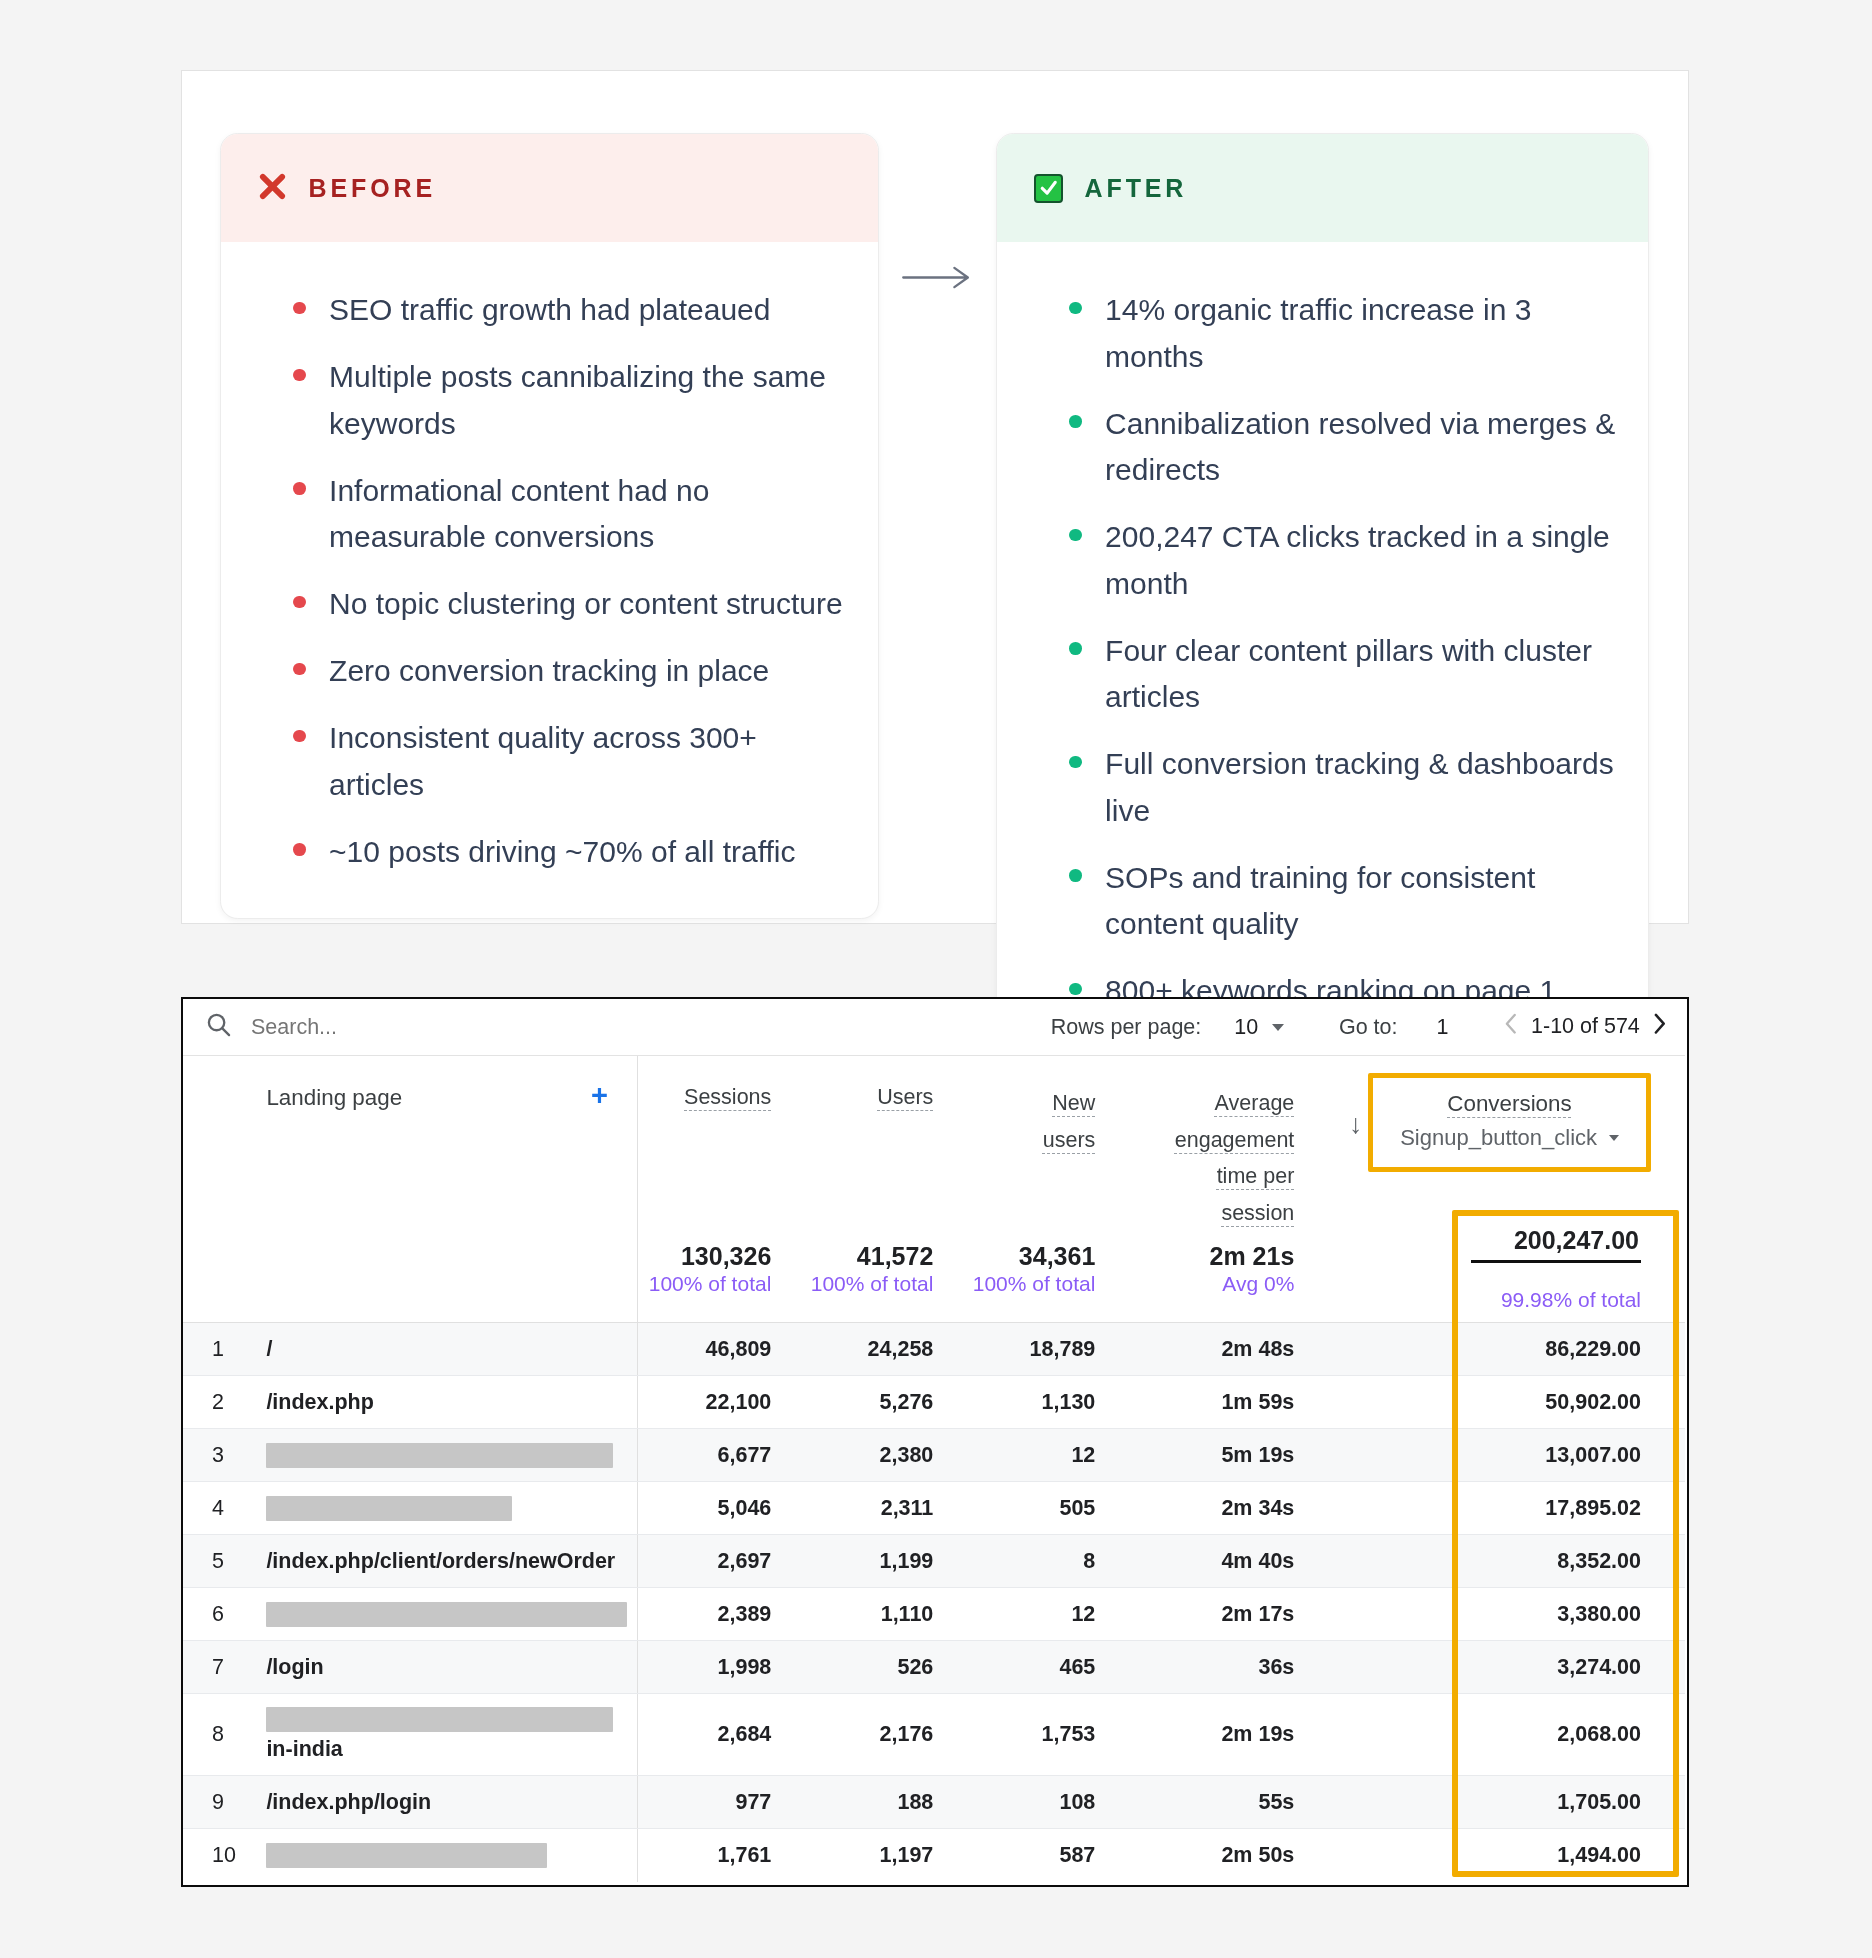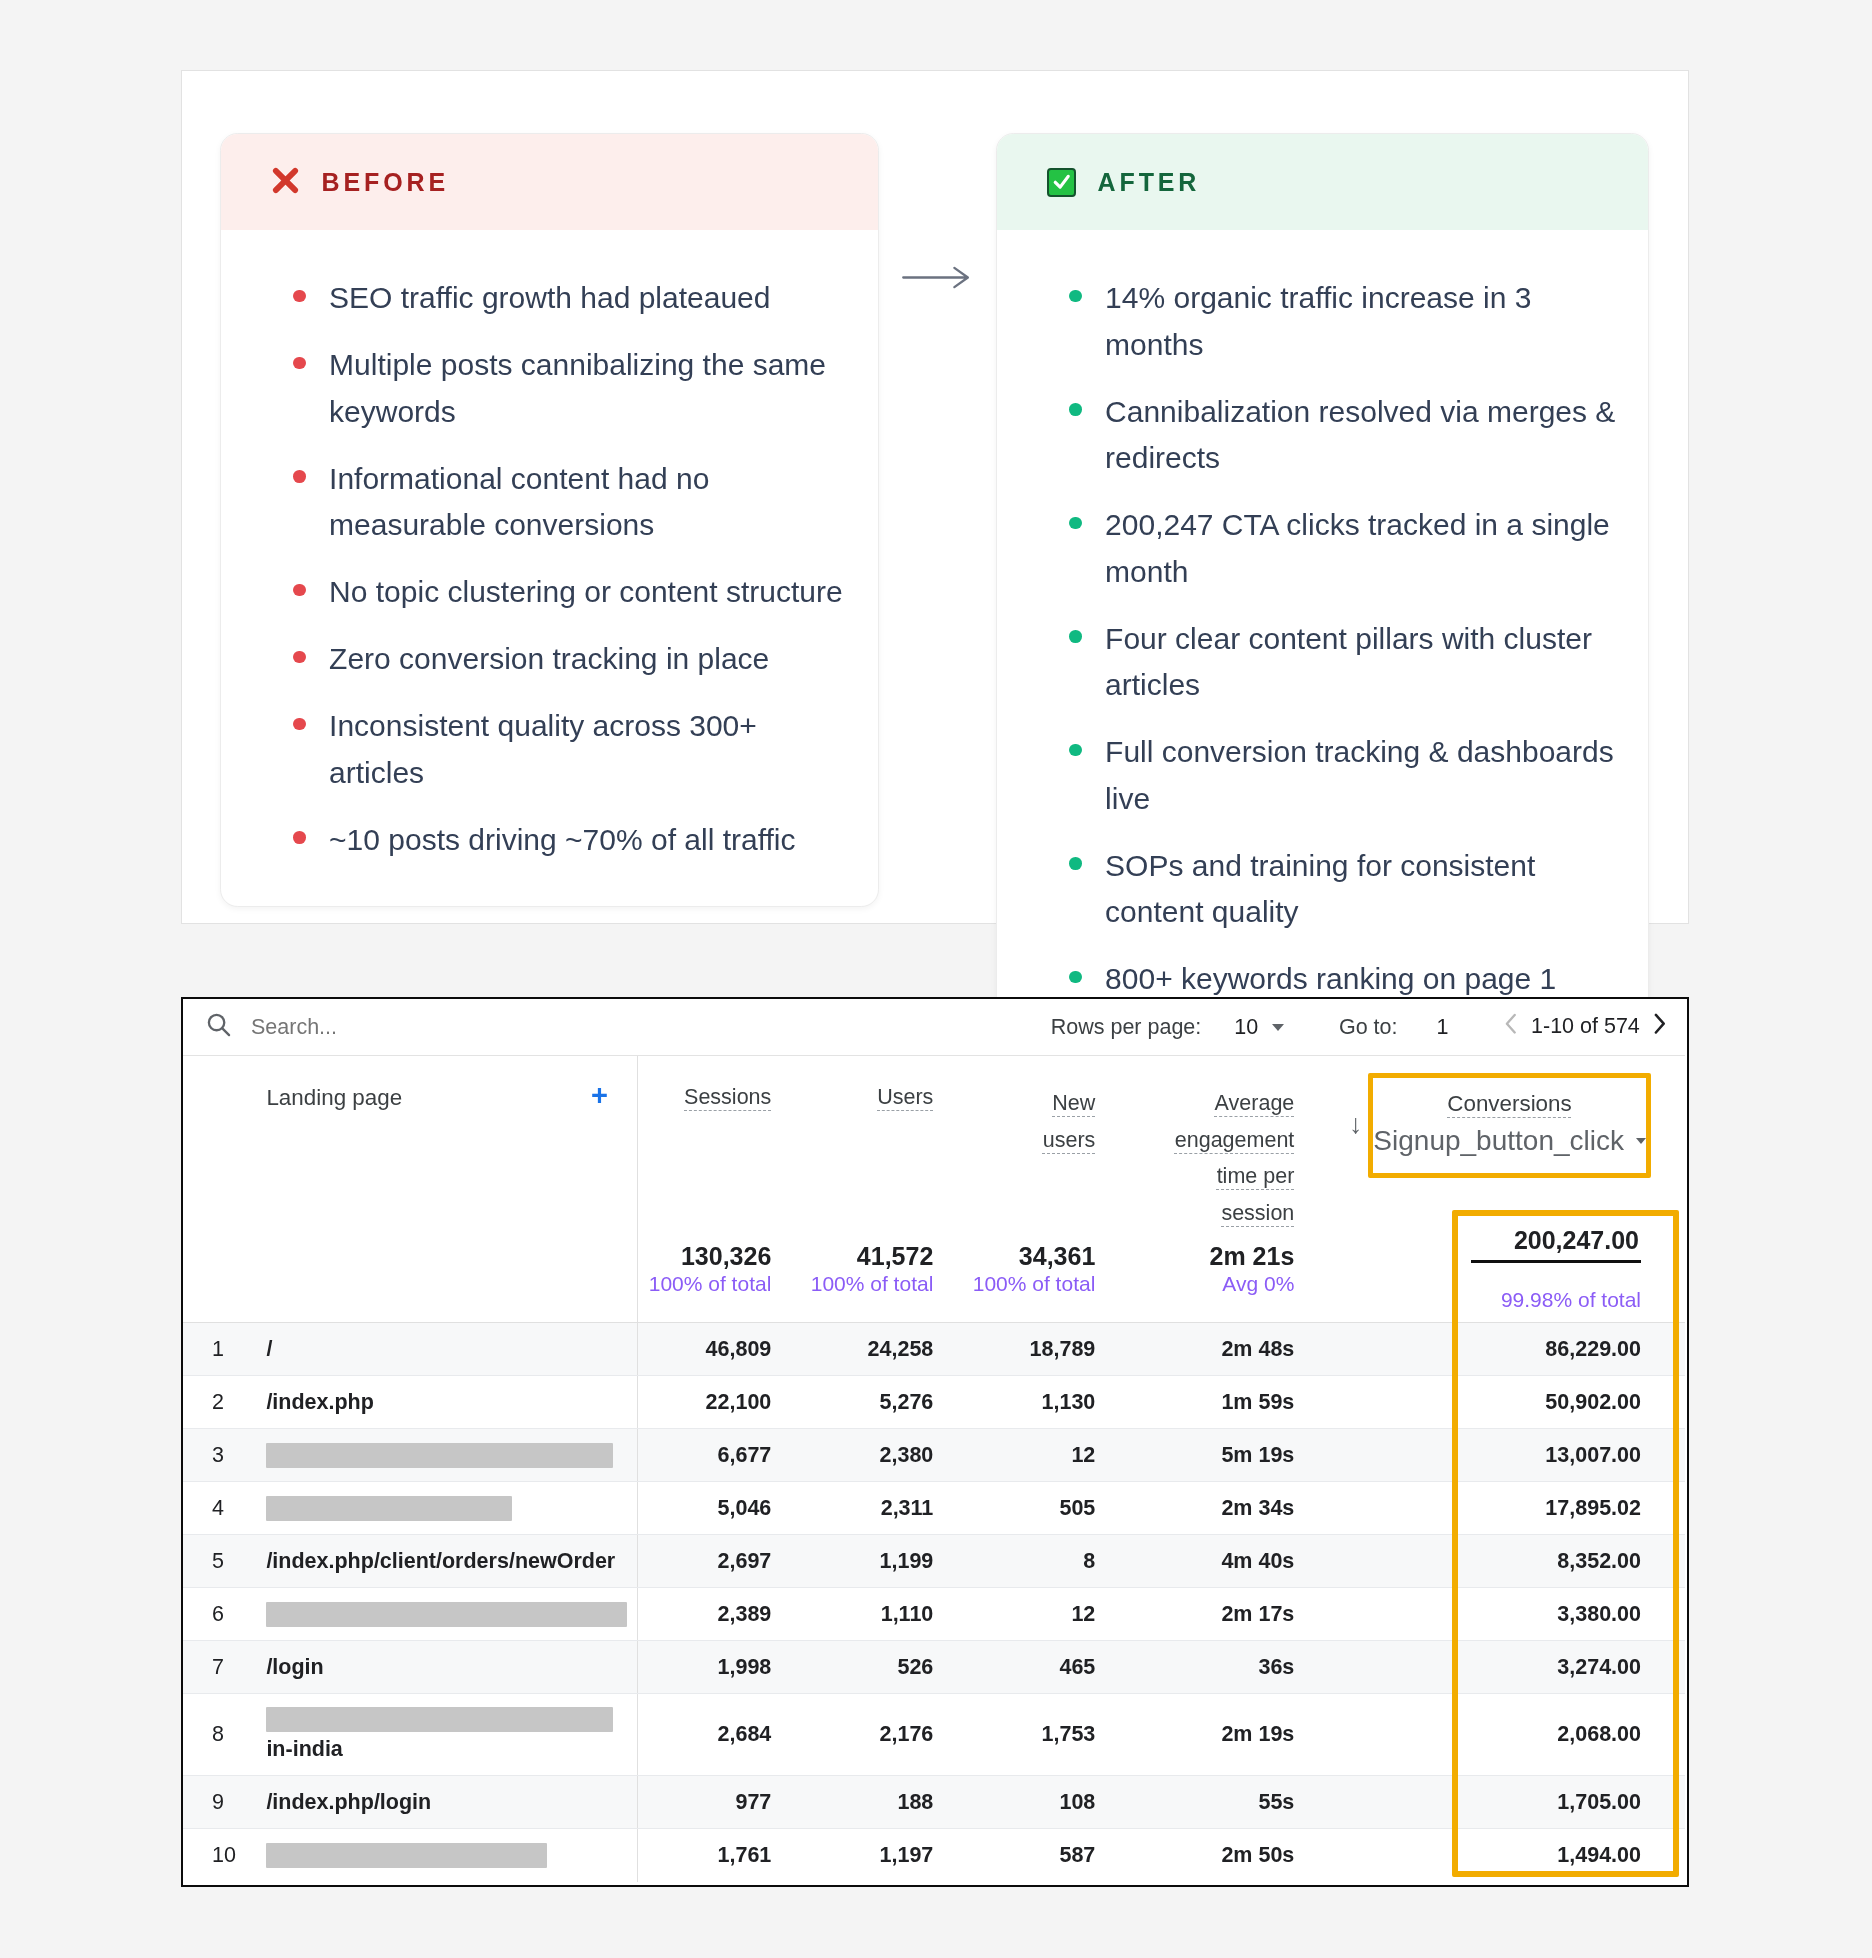--- a/index.html
+++ b/index.html
@@ -3,21 +3,21 @@
 <meta charset="utf-8">
 <style>
   html,body{margin:0;padding:0;}
   body{width:1872px;height:1958px;background:#f4f4f4;font-family:"Liberation Sans",sans-serif;position:relative;overflow:hidden;}
 
   
   .comparison-card{position:absolute;left:181px;top:70px;width:1508px;height:854px;background:#fff;border:1px solid #e2e2e2;box-sizing:border-box;}
   .panel{position:absolute;top:62px;background:#fff;border:1px solid #ececec;border-radius:17.6px;overflow:hidden;box-shadow:0 2px 5.9px rgba(0,0,0,.05);box-sizing:border-box;}
   .panel.before{left:38px;width:659px;}
   .panel.after{left:814px;width:653px;}
-  .panel-header{height:96px;display:flex;align-items:center;padding-left:50px;gap:21.5px;}
+  .panel-header{height:108px;display:flex;align-items:center;padding-left:37px;gap:21.5px;}
   .panel.before .panel-header{background:#fdeeec;}
   .panel.after .panel-header{background:#e9f7ef;}
   .panel-title{font-size:25px;font-weight:bold;letter-spacing:3.9px;}
   .panel.before .panel-title{color:#a62121;}
   .panel.after .panel-title{color:#14663c;}
   .checkbox{width:29px;height:29px;background:#24c244;border:2px solid #14532d;border-radius:3.9px;display:flex;align-items:center;justify-content:center;box-sizing:border-box;}
   .panel-body{padding:45px 27px 43px 45px;}
   ul.bullets{list-style:none;margin:0;padding:0 0 0 27px;}
   ul.bullets li{display:flex;margin-bottom:20.5px;font-size:30px;line-height:1.55;color:#333f55;}
   ul.bullets li:last-child{margin-bottom:0;}
@@ -48,21 +48,21 @@
   .thead{height:160px;position:relative;}
   .th{padding-top:29px;box-sizing:border-box;font-size:21.5px;color:#3c4043;}
   .th-right{text-align:right;padding-right:11.7px;}
   .dashed{text-decoration-line:underline;text-decoration-style:dashed;text-decoration-color:#9aa0a6;text-decoration-thickness:1px;text-underline-offset:5.9px;}
   .th .wrapcap{display:inline-block;text-align:right;line-height:1.7;}
   .landing-head{display:flex;align-items:flex-start;justify-content:space-between;padding:29px 29px 0 23.4px;font-size:22.4px;color:#3c4043;grid-column:2;}
   .plus{color:#1a73e8;font-size:29px;font-weight:bold;line-height:21.5px;cursor:pointer;}
   .conv-th{position:relative;padding-top:0;}
   .sort-arrow{position:absolute;left:43px;top:53px;font-size:27px;color:#5f6368;}
   .conv-box{margin:16.6px 0 0 62px;width:283px;box-sizing:border-box;border:5.9px solid #f2ac00;border-radius:2px;padding:13.7px 5.9px 15.6px;display:flex;flex-direction:column;align-items:center;background:#fff;}
-  .conv-box .metric{margin-top:7.8px;font-size:28px;color:#5f6368;display:flex;align-items:center;}
+  .conv-box .metric{margin-top:7.8px;font-size:22px;color:#5f6368;display:flex;align-items:center;}
   .conv-box .metric .caret{border-top-width:6.8px;border-left-width:5.9px;border-right-width:5.9px;margin-left:11.7px;}
 
   
   .totals{height:107px;border-bottom:1px solid #e0e0e0;}
   .tot-cell{display:flex;flex-direction:column;align-items:flex-end;justify-content:center;padding-right:11.7px;box-sizing:border-box;}
   .tot-val{font-size:25px;font-weight:bold;color:#202124;}
   .tot-sub{font-size:21px;color:#8b5cf6;margin-top:1px;}
   .tot-conv{padding-right:44px;gap:24px;}
   .tot-conv .tot-val{border-bottom:3.9px solid #101010;padding:0 2px 4.9px 43px;}
 

